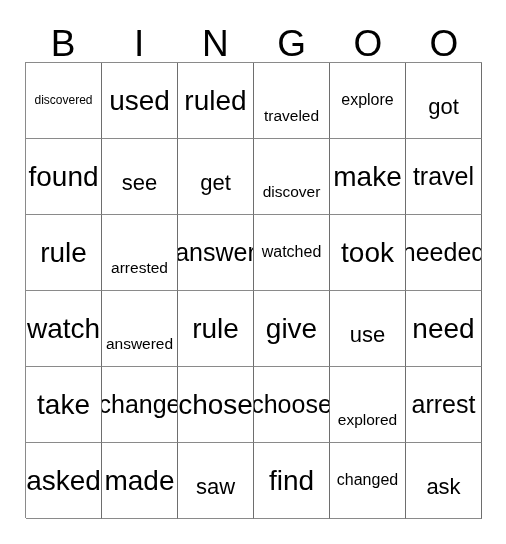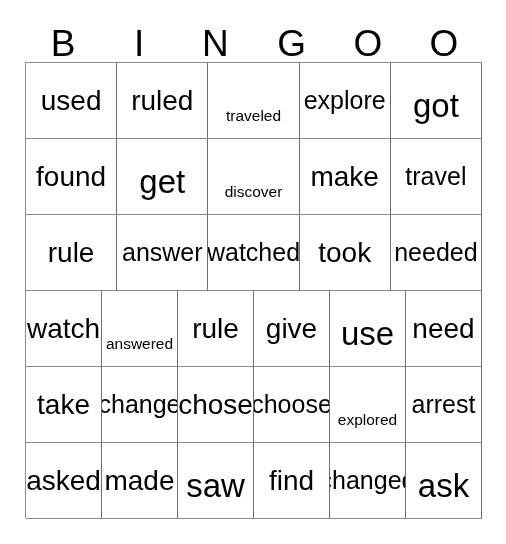--- a/index.html
+++ b/index.html
@@ -77,25 +77,25 @@
   }
   .cell-text {
     display: block;
     white-space: nowrap;
     line-height: 1.05;
     color: #000000;
     text-align: center;
   }
 
   
-  .len-3  { font-size: 33px; margin-top: 12px; }
+  .len-3  { font-size: 22px; margin-top: 12px; }
   .len-4  { font-size: 28px; }
   .len-5  { font-size: 28px; }
   .len-6  { font-size: 25px; }
-  .len-7  { font-size: 25px; }
+  .len-7  { font-size: 16px; }
   .len-8  { font-size: 15.5px; margin-top: 32px; }
   .len-10 { font-size: 12px; }
 </style>
 </head>
 <body>
 
 <div class="card">
 
   <div class="header-row">
     <div class="header-cell">
@@ -115,20 +115,23 @@
     </div>
     <div class="header-cell">
       <span class="header-letter">O</span>
     </div>
   </div>
 
   <div class="grid">
 
     <div class="grid-row">
       <div class="cell">
+          <span class="cell-text len-10">discovered</span>
+        </div>
+      <div class="cell">
           <span class="cell-text len-4">used</span>
         </div>
       <div class="cell">
           <span class="cell-text len-5">ruled</span>
         </div>
       <div class="cell">
           <span class="cell-text len-8">traveled</span>
         </div>
       <div class="cell">
           <span class="cell-text len-7">explore</span>
@@ -136,36 +139,42 @@
       <div class="cell">
           <span class="cell-text len-3">got</span>
         </div>
     </div>
 
     <div class="grid-row">
       <div class="cell">
           <span class="cell-text len-5">found</span>
         </div>
       <div class="cell">
+          <span class="cell-text len-3">see</span>
+        </div>
+      <div class="cell">
           <span class="cell-text len-3">get</span>
         </div>
       <div class="cell">
           <span class="cell-text len-8">discover</span>
         </div>
       <div class="cell">
           <span class="cell-text len-4">make</span>
         </div>
       <div class="cell">
           <span class="cell-text len-6">travel</span>
         </div>
     </div>
 
     <div class="grid-row">
       <div class="cell">
           <span class="cell-text len-4">rule</span>
+        </div>
+      <div class="cell">
+          <span class="cell-text len-8">arrested</span>
         </div>
       <div class="cell">
           <span class="cell-text len-6">answer</span>
         </div>
       <div class="cell">
           <span class="cell-text len-7">watched</span>
         </div>
       <div class="cell">
           <span class="cell-text len-4">took</span>
         </div>

